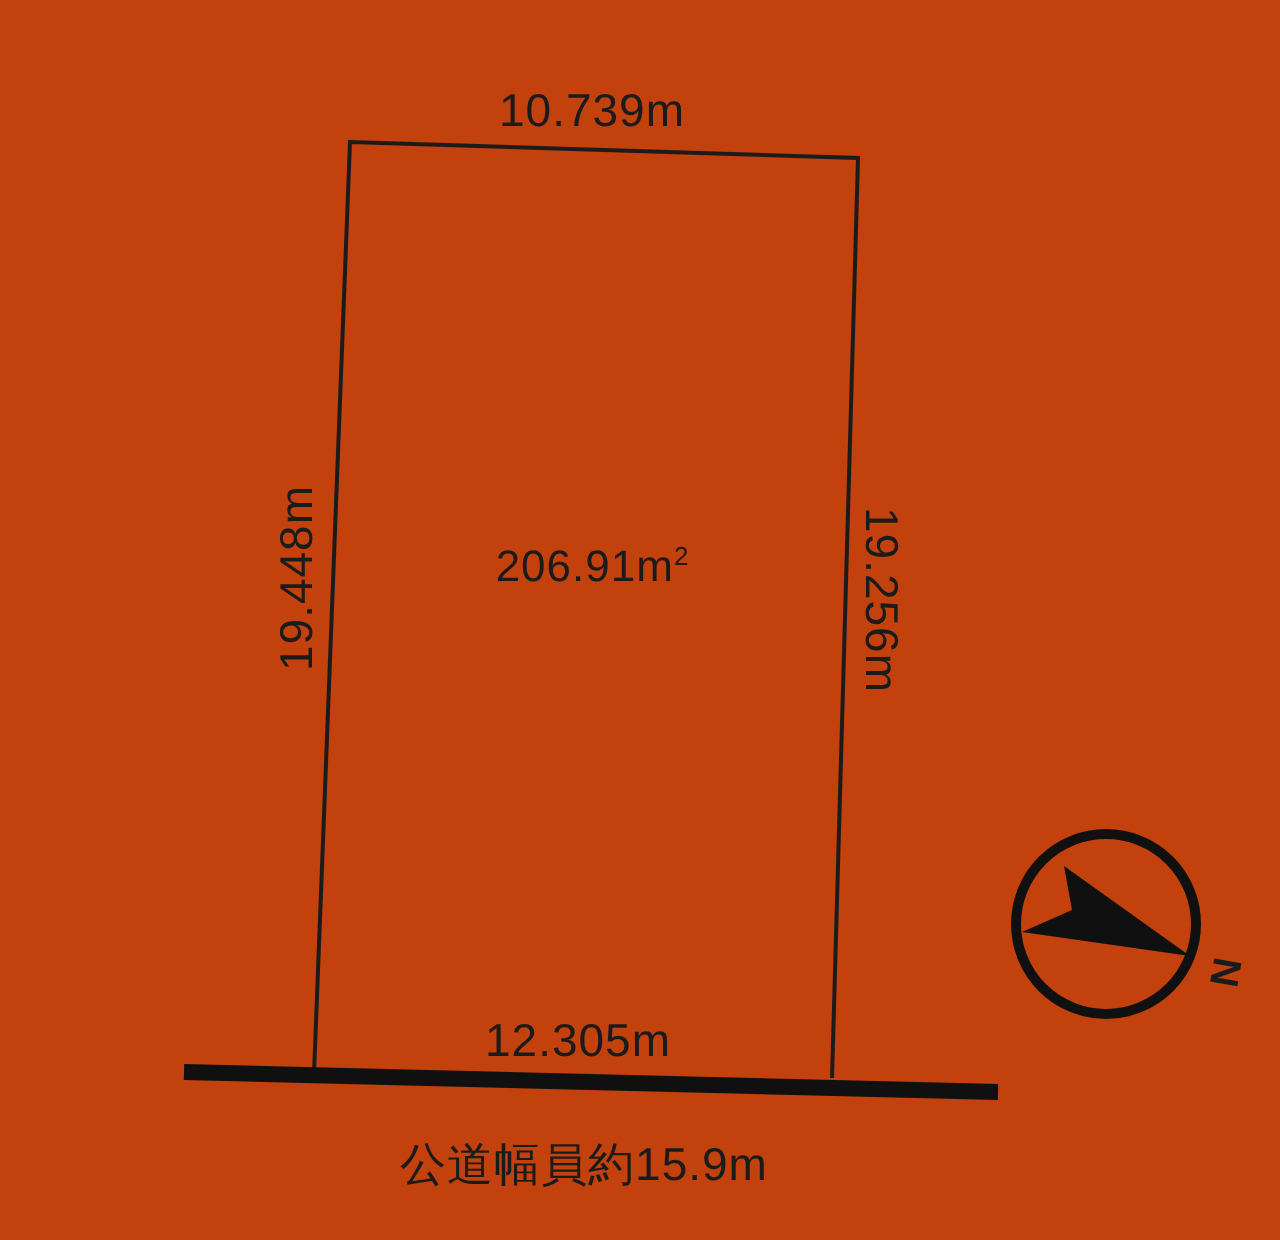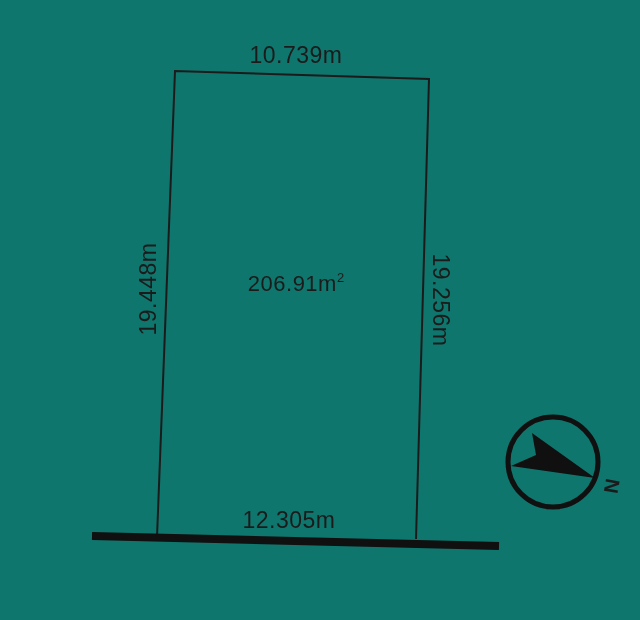--- a/index.html
+++ b/index.html
@@ -4,21 +4,21 @@
 <style>
   html, body {
     margin: 0;
     padding: 0;
     background: #ffffff;
   }
   #canvas {
     position: relative;
     width: 640px;
     height: 620px;
-    background: #0f766e;
+    background: #c2410c;
     overflow: hidden;
     font-family: "Liberation Sans", "DejaVu Sans", sans-serif;
   }
   #diagram-svg {
     position: absolute;
     left: 0;
     top: 0;
   }
   .label {
     position: absolute;
@@ -75,16 +75,17 @@
   <div class="label rot-right" style="left:440px; top:300px;">19.256m</div>
 
   <div class="label" style="left:289px; top:521px;">12.305m</div>
 
   <div class="label" id="area-label" style="left:296px; top:281px;">
     <div>
       <span>206.91</span><span>m</span><sup>2</sup>
     </div>
   </div>
 
+  <div class="label" style="left:292px; top:583px;">公道幅員約15.9m</div>
 
   <div class="label" id="north-label" style="left:612px; top:486px;">N</div>
 
 </div>
 
 </body></html>

